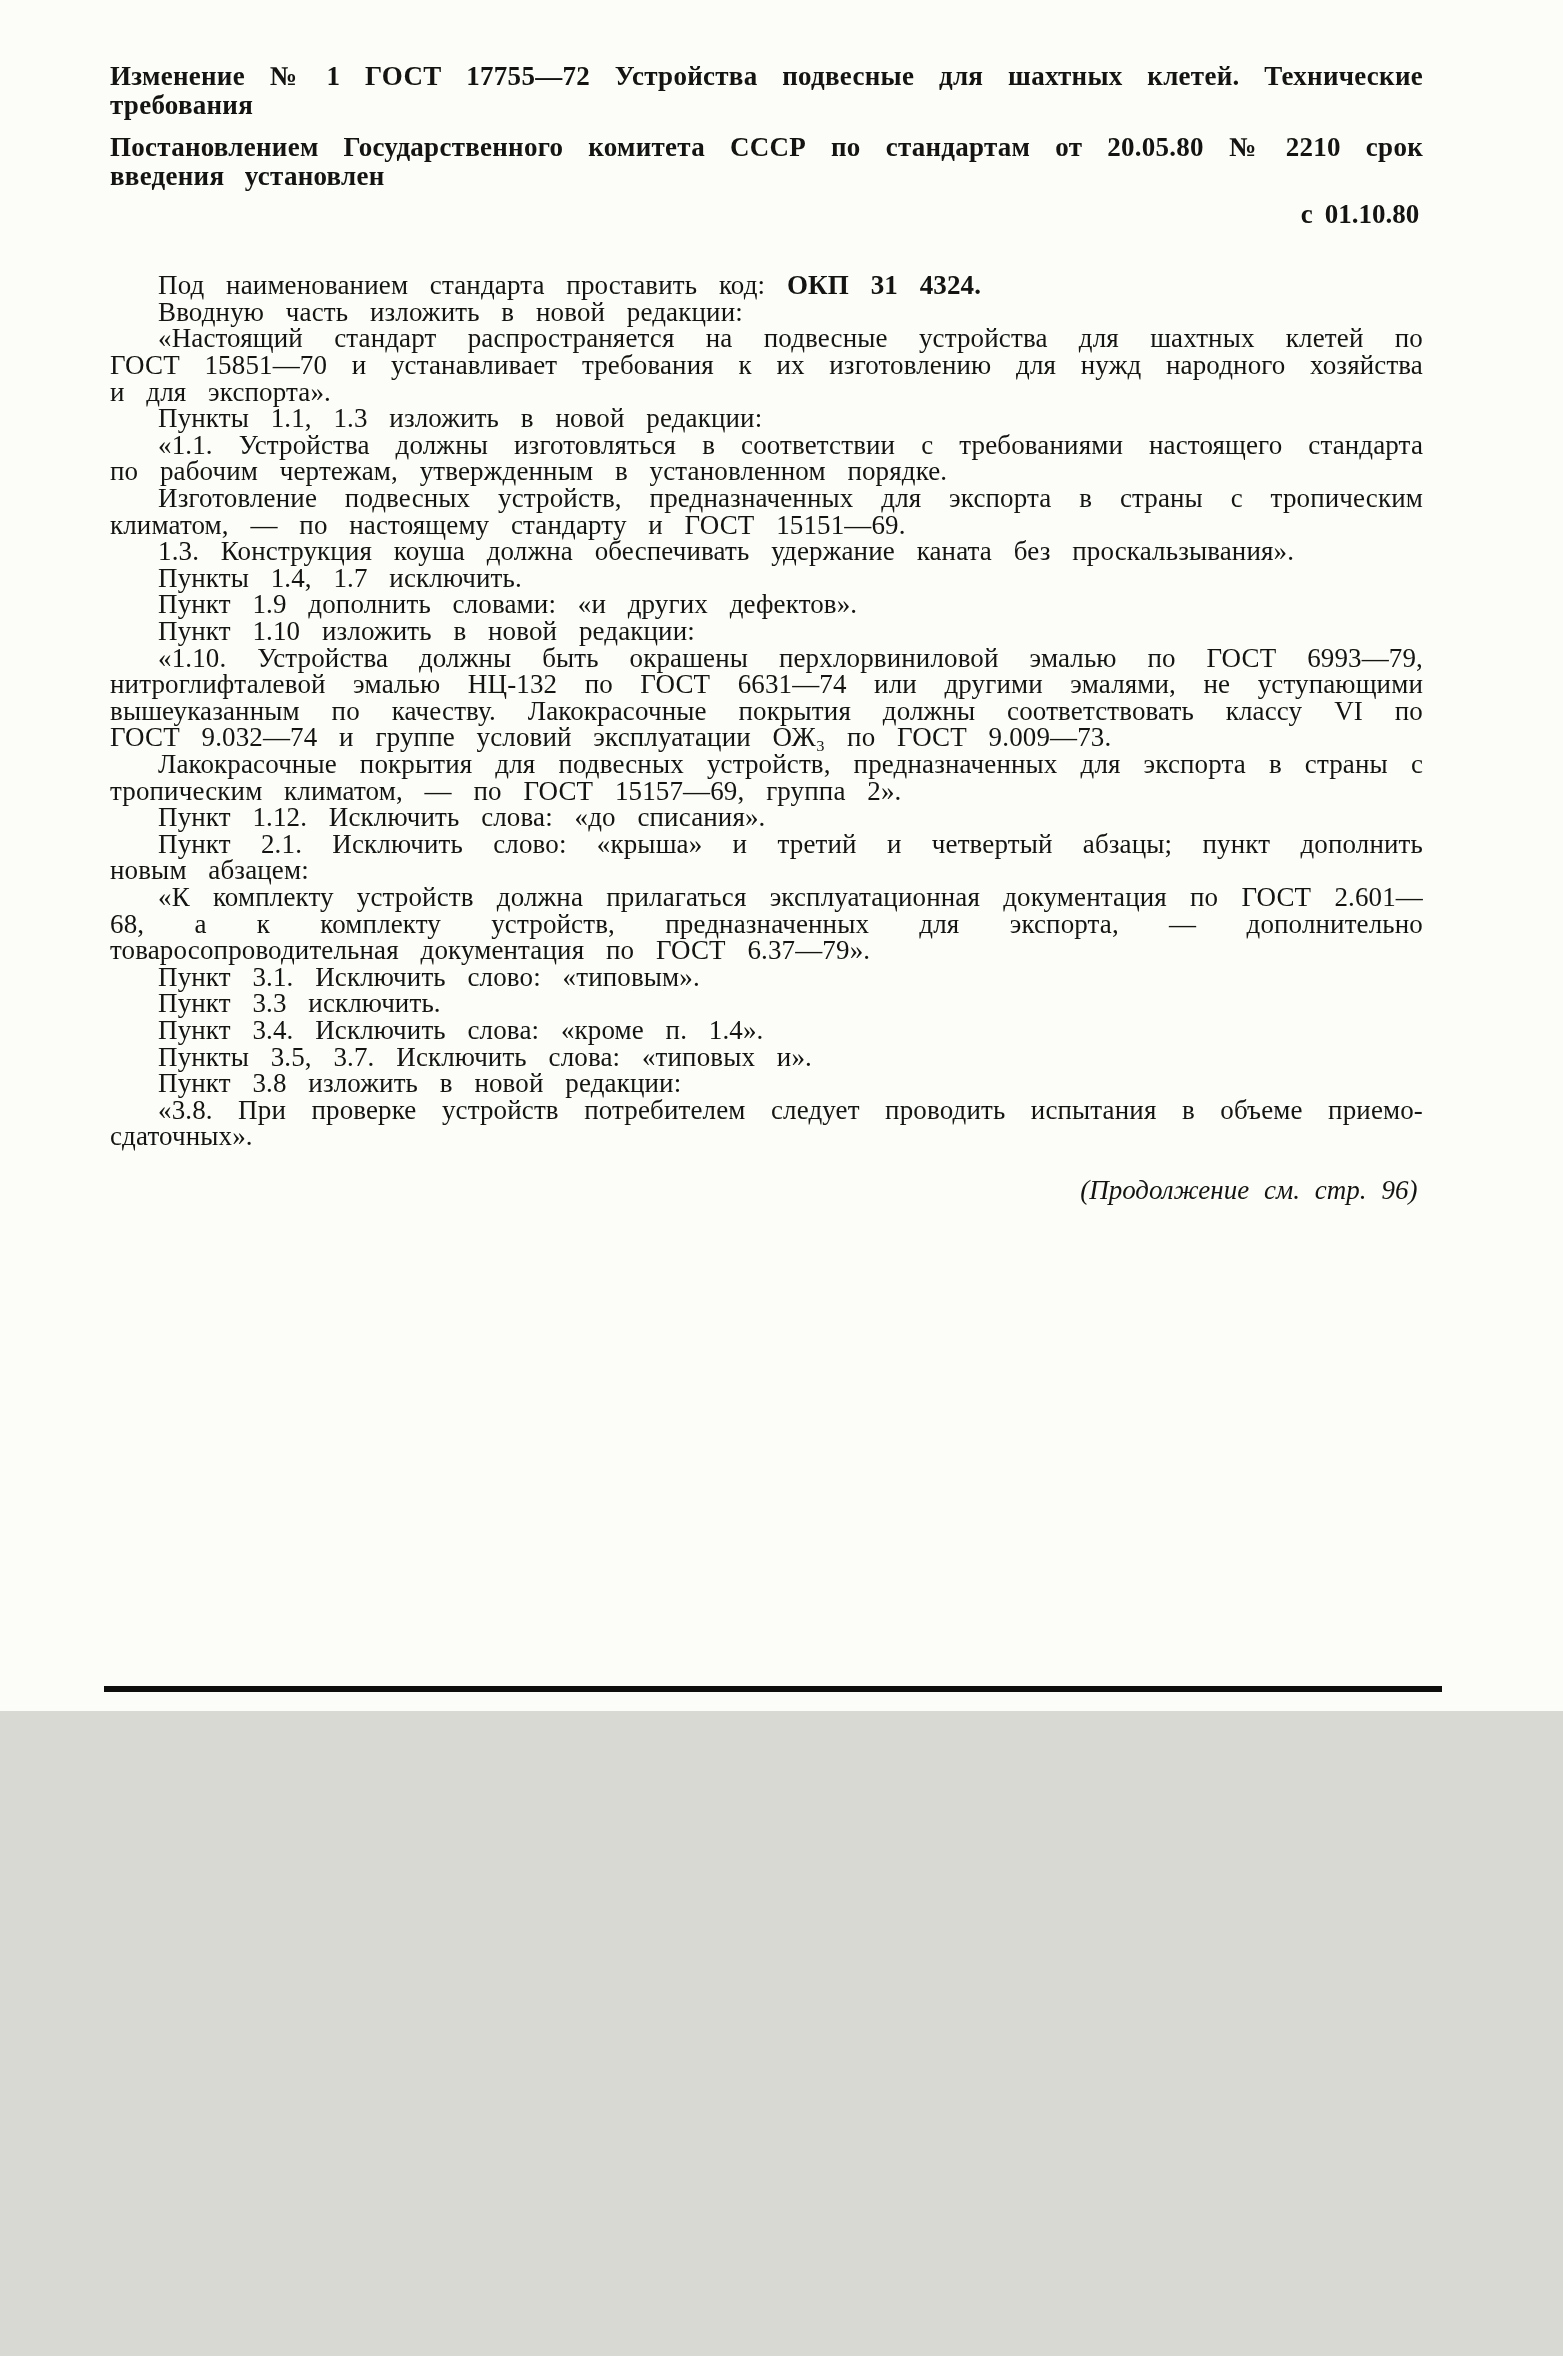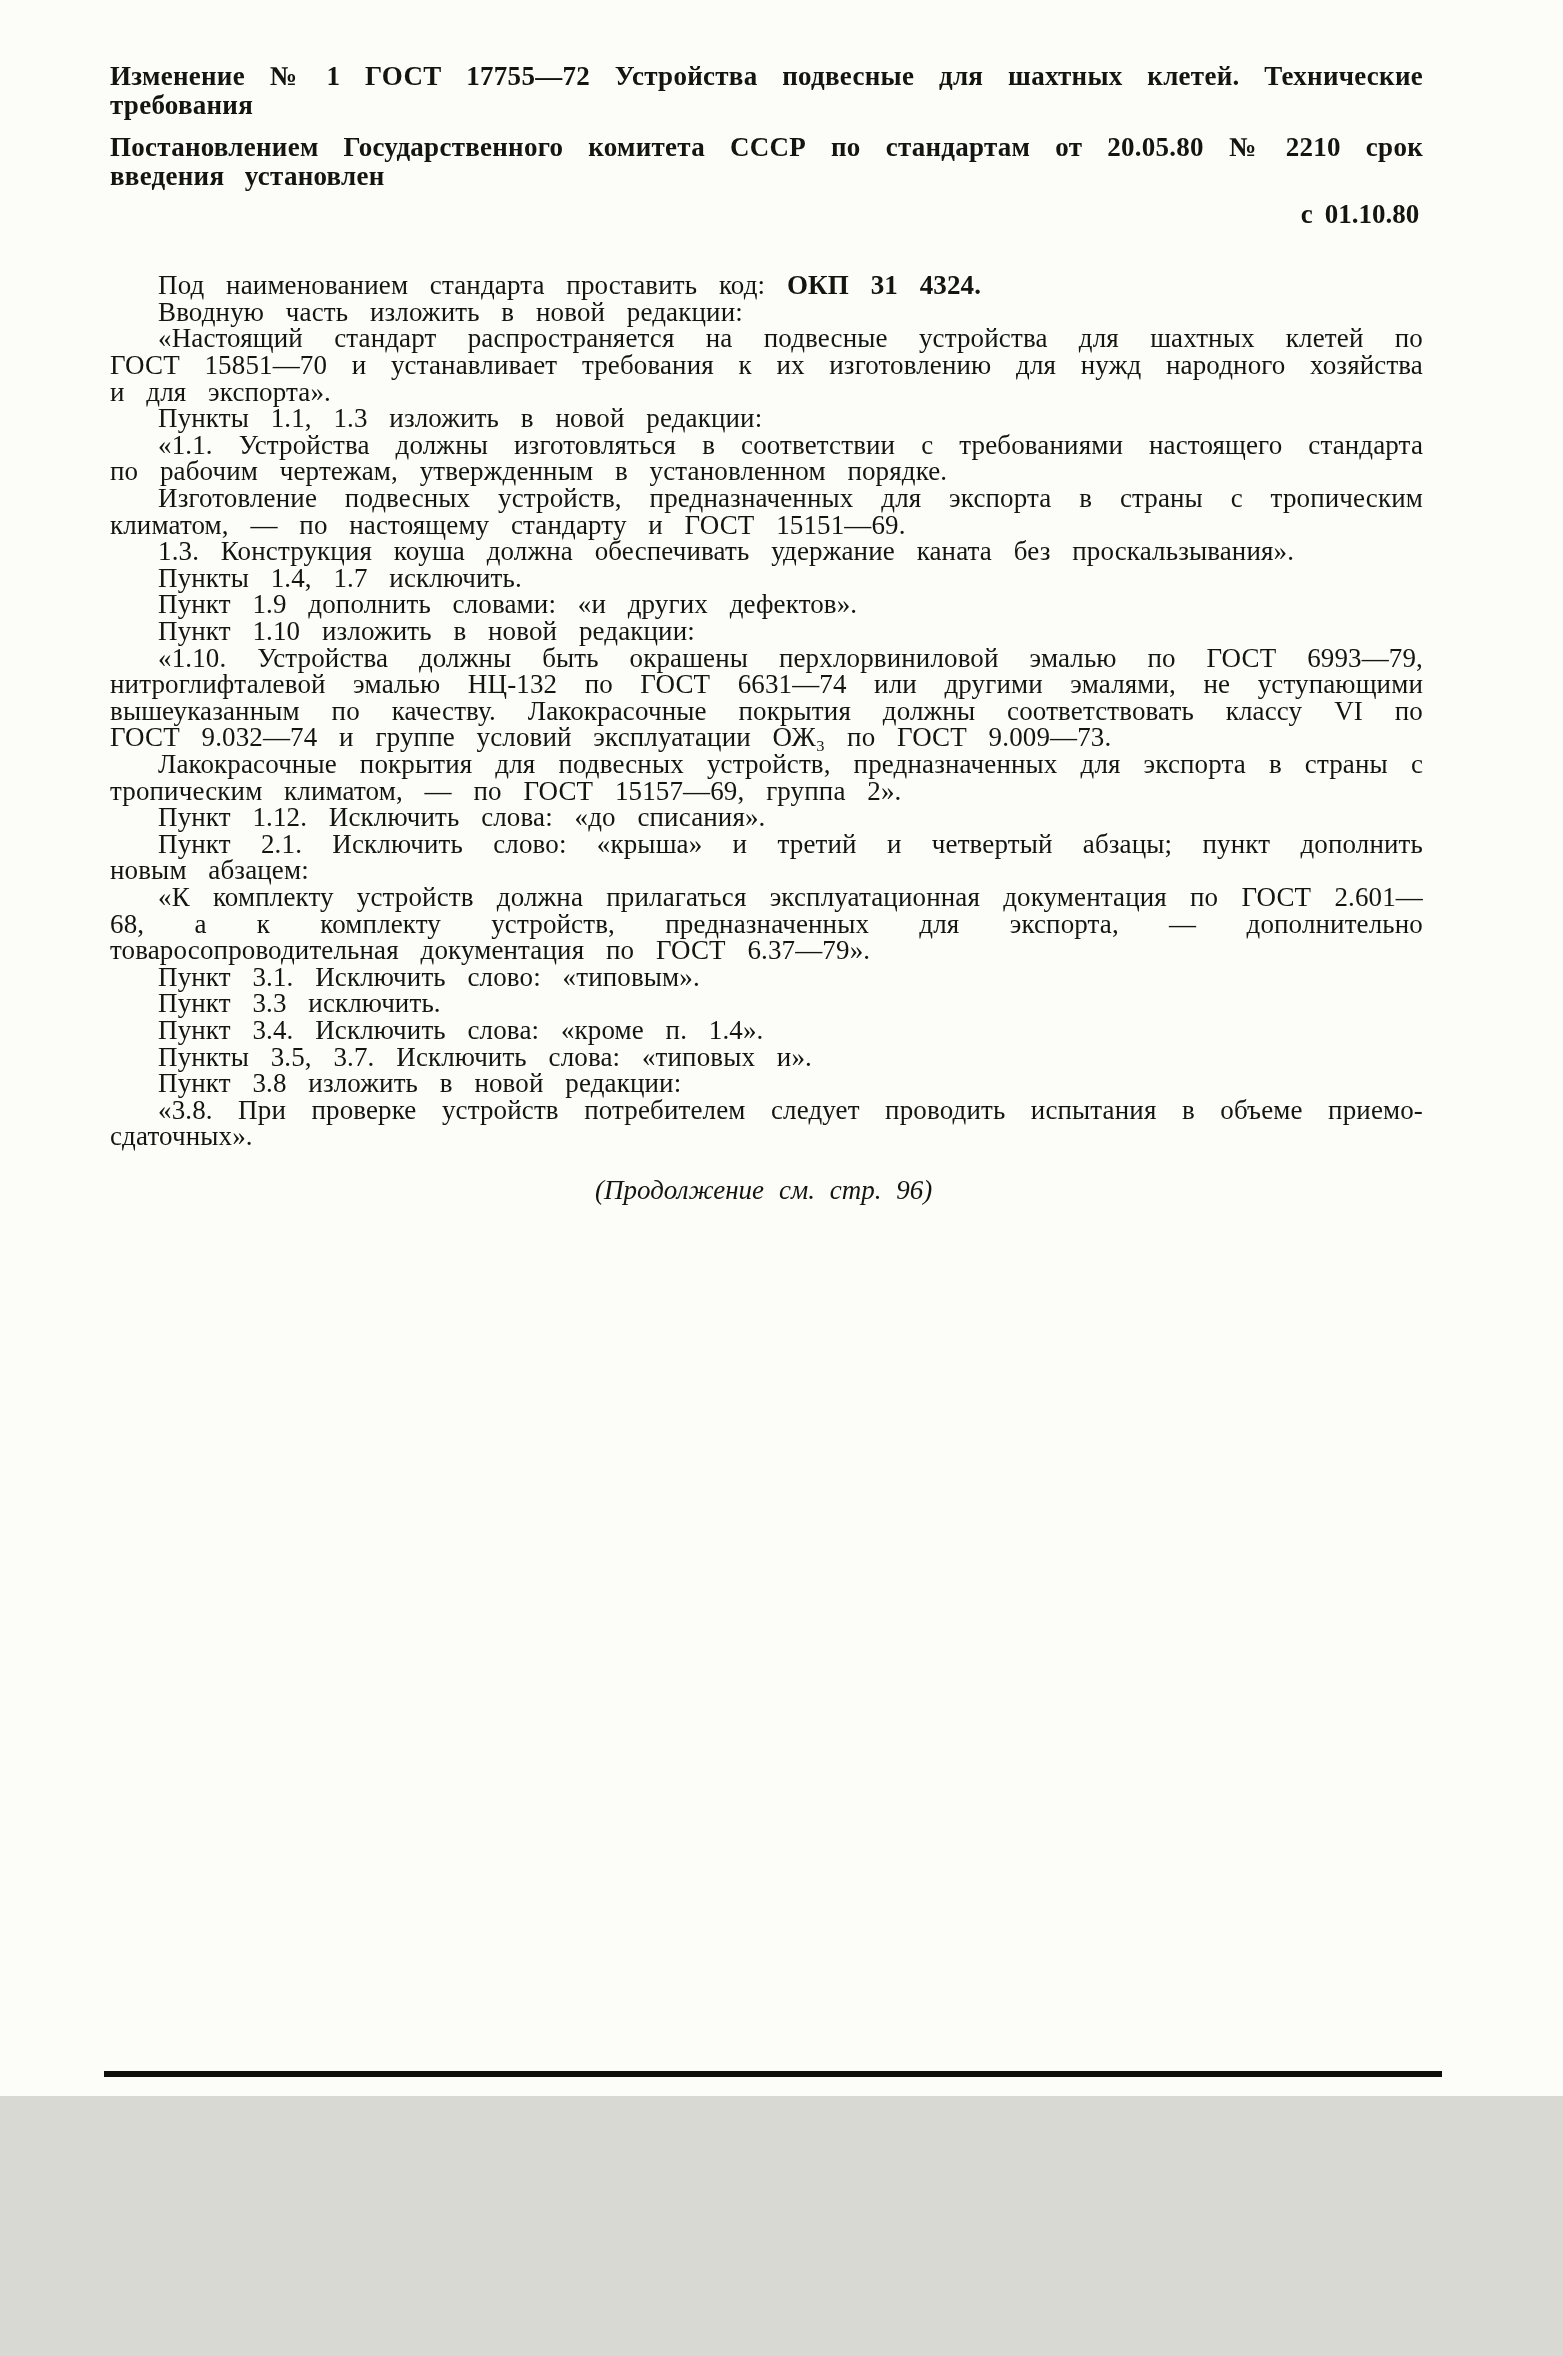--- a/index.html
+++ b/index.html
@@ -1,20 +1,20 @@
 <!DOCTYPE html>
 <html lang="ru" style="font-size:15px"><head>
 <meta charset="utf-8">
 <title>ГОСТ 17755—72 — Изменение № 1</title>
 <style>
   * { margin: 0; padding: 0; box-sizing: border-box; }
   html, body { background: #d9d9d4; }
   .page {
     width: 1563px;
-    height: 2096px;
+    height: 1711px;
     margin: 0 auto;
     background: #fcfcf8;
     position: relative;
     overflow: hidden;
     font-family: "Liberation Serif", "DejaVu Serif", serif;
     color: #141412;
     padding: 62px 140px 8px 110px;
   }
   .hdr {
     font-weight: bold;
@@ -41,21 +41,21 @@
     text-align: justify;
     text-indent: 48px;
     word-spacing: 0.55em;
     letter-spacing: 0.005em;
   }
   .para b { font-weight: bold; }
   .continuation {
     font-size: 27px;
     line-height: 28px;
     font-style: italic;
-    text-align: center;
+    text-align: right;
     margin-top: 26px;
     padding-right: 5.6px;
     word-spacing: 0.3em;
   }
   .bottom-rule {
     position: absolute;
     left: 104px;
     right: 121px;
     bottom: 18.6px;
     height: 6.5px;

